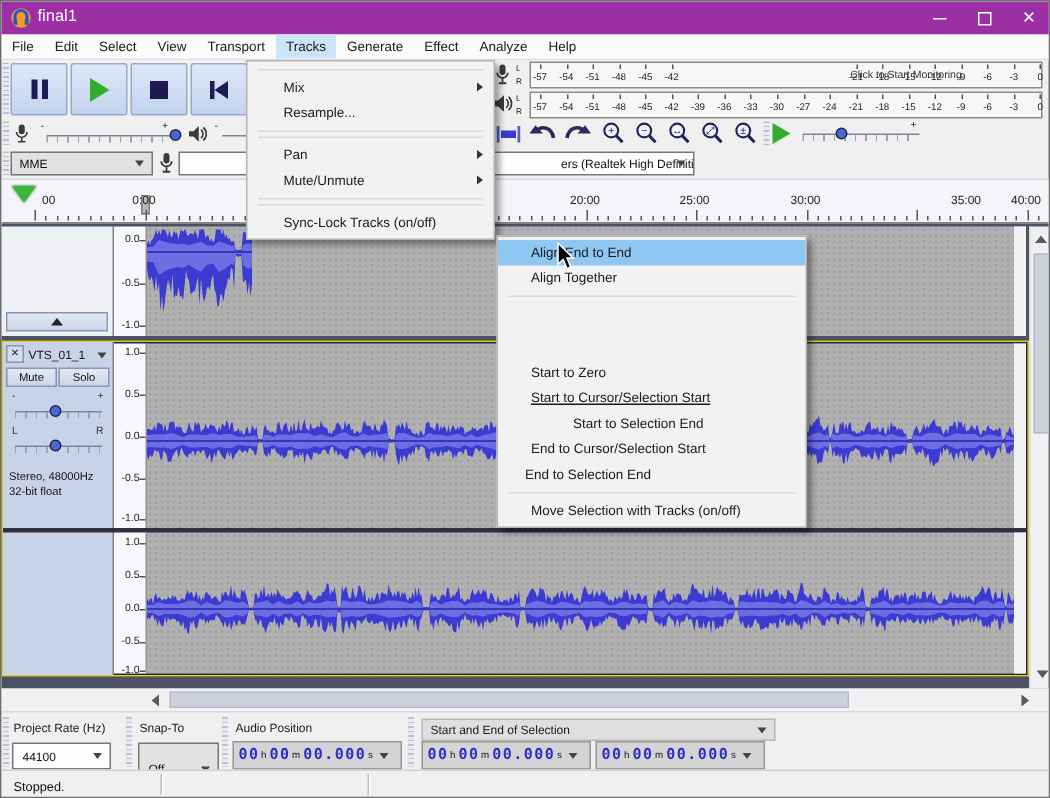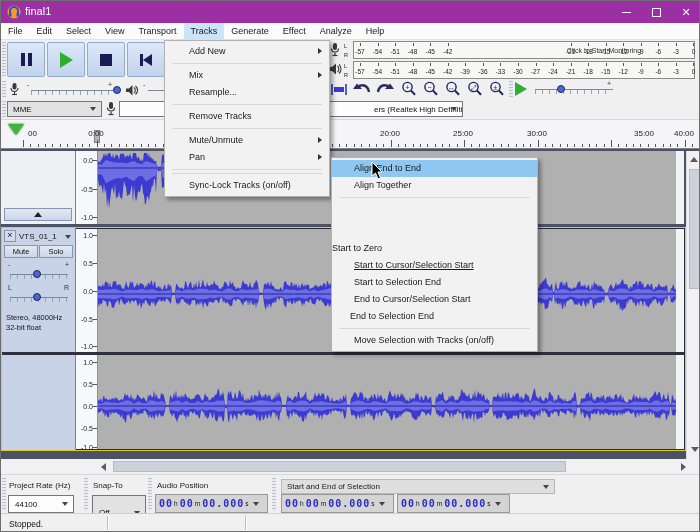--- a/index.html
+++ b/index.html
@@ -562,21 +562,21 @@
     <div id="tf0" class="timefield" style="left:154px;top:19px;width:113px;">
         <span class="tf-d">00</span>
         <span class="tf-u">h</span>
         <span class="tf-d">00</span>
         <span class="tf-u">m</span>
         <span class="tf-d">00.000</span>
         <span class="tf-u">s</span>
         <div class="chev" style="margin-left: 2px;"></div>
       </div>
     <div class="abs grip" style="left:271px;top:3px;height:33px;"></div>
-    <div class="abs" style="left:280px;top:4px;width:274px;height:15px;background:#dfdfdf;border:1px solid #b8b8b8;">
+    <div class="abs" style="left:280px;top:4px;width:236px;height:15px;background:#dfdfdf;border:1px solid #b8b8b8;">
       <span class="abs" style="left:5px;top:2px;font-size:8px;color:#1a1a1a;">Start and End of Selection</span>
       <div class="chev chev-box"></div>
     </div>
     <div id="tf1" class="timefield" style="left:280px;top:19px;width:113px;">
         <span class="tf-d">00</span>
         <span class="tf-u">h</span>
         <span class="tf-d">00</span>
         <span class="tf-u">m</span>
         <span class="tf-d">00.000</span>
         <span class="tf-u">s</span>
@@ -593,40 +593,38 @@
       </div>
   </div>
 
   <div id="statusbar" class="abs">
     <div class="abs" style="left:8px;top:5px;">Stopped.</div>
   </div>
   <div class="sb-div abs" style="left:106px;"></div>
   <div class="sb-div abs" style="left:244px;"></div>
 
   <div id="tracksMenu" class="popup" style="left:163px;top:39px;width:166px;">
-      <div class="mi" style="padding-left: 24px;"><span>Add New</span><div class="sub"></div></div>
       <div class="msep"></div>
       <div class="mi" style="padding-left: 24px;"><span>Mix</span><div class="sub"></div></div>
       <div class="mi" style="padding-left: 24px;"><span>Resample...</span></div>
       <div class="msep"></div>
-      <div class="mi" style="padding-left: 24px;"><span>Remove Tracks</span></div>
       <div class="msep"></div>
+      <div class="mi" style="padding-left: 24px;"><span>Pan</span><div class="sub"></div></div>
       <div class="mi" style="padding-left: 24px;"><span>Mute/Unmute</span><div class="sub"></div></div>
-      <div class="mi" style="padding-left: 24px;"><span>Pan</span><div class="sub"></div></div>
       <div class="msep"></div>
       <div class="msep"></div>
       <div class="mi" style="padding-left: 24px;"><span>Sync-Lock Tracks (on/off)</span></div>
     </div>
   <div id="alignMenu" class="popup" style="left:330px;top:156px;width:207px;">
       <div class="mi hl" style="padding-left: 22px;"><span>Align End to End</span></div>
       <div class="mi" style="padding-left: 22px;"><span>Align Together</span></div>
       <div class="msep"></div>
-      <div class="mi" style=" margin-top: 42px;"><span>Start to Zero</span></div>
+      <div class="mi" style="padding-left: 22px; margin-top: 42px;"><span>Start to Zero</span></div>
       <div class="mi" style="padding-left: 22px; text-decoration: underline;"><span>Start to Cursor/Selection Start</span></div>
-      <div class="mi" style="padding-left: 22px;"><span>Start to Selection End</span></div>
+      <div class="mi" style="padding-left: 22px; margin-left: 28px;"><span>Start to Selection End</span></div>
       <div class="mi" style="padding-left: 22px;"><span>End to Cursor/Selection Start</span></div>
       <div class="mi" style="padding-left: 18px;"><span>End to Selection End</span></div>
       <div class="msep"></div>
       <div class="mi" style="padding-left: 22px;"><span>Move Selection with Tracks (on/off)</span></div>
     </div>
 
   <svg class="abs" style="left:370px;top:160px;z-index:200;" width="14" height="20">
     <polygon points="1,1 1,15 4.5,12 7,18 9.5,17 7,11 11,11" fill="#000" stroke="#fff" stroke-width="1"></polygon>
   </svg>
 </div>

